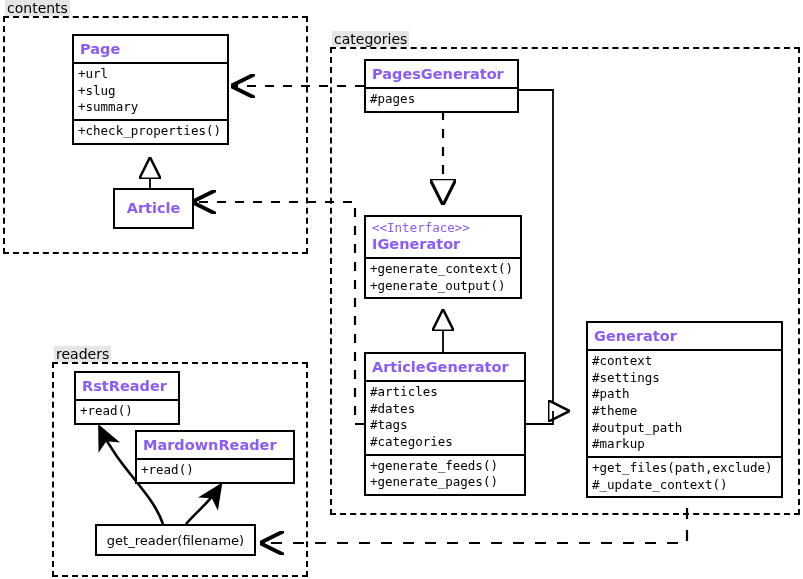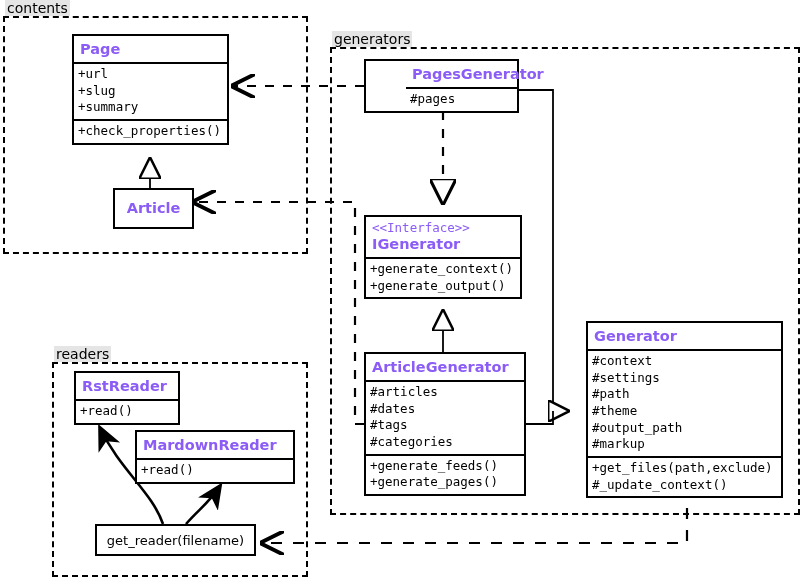--- a/index.html
+++ b/index.html
@@ -104,21 +104,21 @@
 </style>
 </head>
 <body>
 
 <div id="canvas">
 
   <div class="pkg" style="left:3px; top:16px; width:305px; height:238px; border-style:dashed;"></div>
   <div class="pkg-label" style="left:5px; top:0px;">contents</div>
 
   <div class="pkg" style="left:330px; top:47px; width:470px; height:468px; border-style:dashed;"></div>
-  <div class="pkg-label" style="left:332px; top:31px;">generators</div>
+  <div class="pkg-label" style="left:332px; top:31px;">categories</div>
 
   <div class="pkg" style="left:52px; top:362px; width:256px; height:215px; border-style:dashed;"></div>
   <div class="pkg-label" style="left:54px; top:346px;">readers</div>
 
   <svg id="wires" viewBox="0 0 803 579" xmlns="http://www.w3.org/2000/svg">
     <defs>
       <marker id="hollow-tri" viewBox="0 0 12 12" refX="11" refY="6" markerWidth="12" markerHeight="12" orient="auto-start-reverse">
         <path d="M 0 0 L 12 6 L 0 12 z" fill="#ffffff" stroke="#000000" stroke-width="1.4"></path>
       </marker>
       <marker id="open-arrow" viewBox="0 0 12 12" refX="11" refY="6" markerWidth="11" markerHeight="11" orient="auto-start-reverse">
@@ -179,21 +179,21 @@
     </div>
     <div class="cls-sep cls-compartment">
       <div>+check_properties()</div>
     </div>
   </div>
 
   <div class="cls" style="left:113px; top:188px; width:81px; height:41px;">
     <div class="cls-name cls-title-only" style="padding:0;">Article</div>
   </div>
 
-  <div class="cls" style="left:364px; top:59px; width:155px;padding-left:40px;">
+  <div class="cls" style="left:364px; top:59px; width:155px;">
     <div class="cls-name">PagesGenerator</div>
     <div class="cls-sep cls-compartment">
       <div>#pages</div>
     </div>
   </div>
 
   <div class="cls" style="left:364px; top:215px; width:158px;">
     <div class="cls-name" style="padding-top:4px;">
       <span class="cls-stereotype">&lt;&lt;Interface&gt;&gt;</span>
       <span>IGenerator</span>

